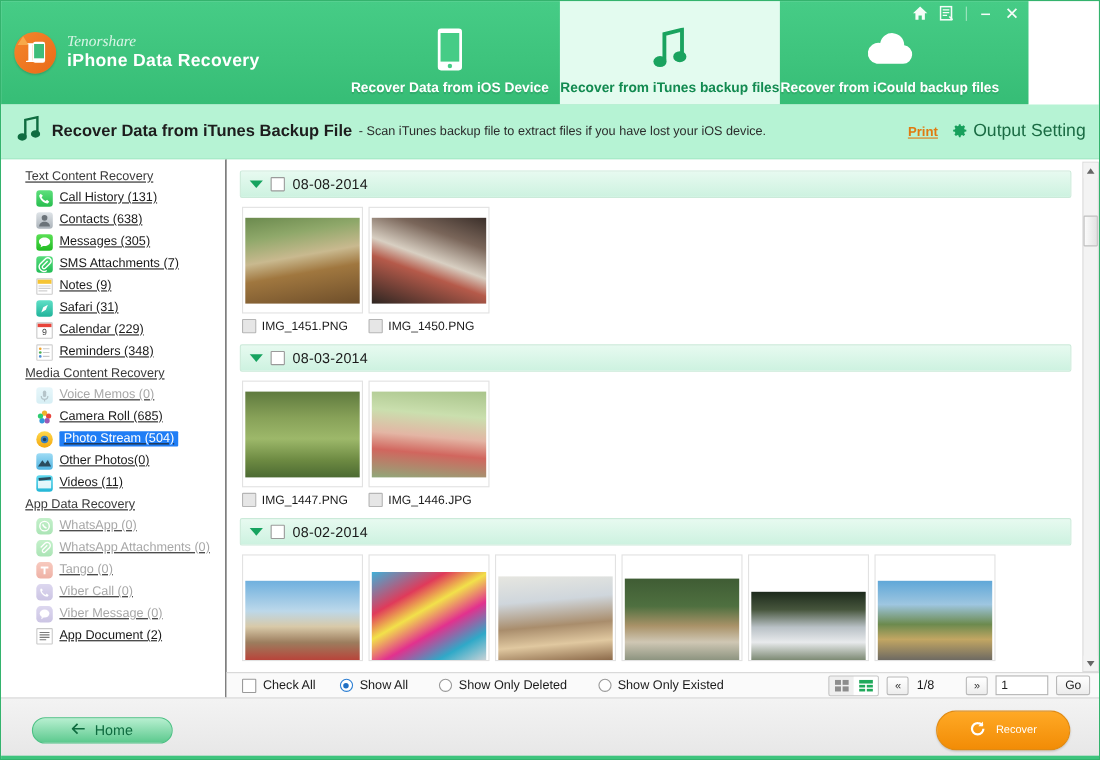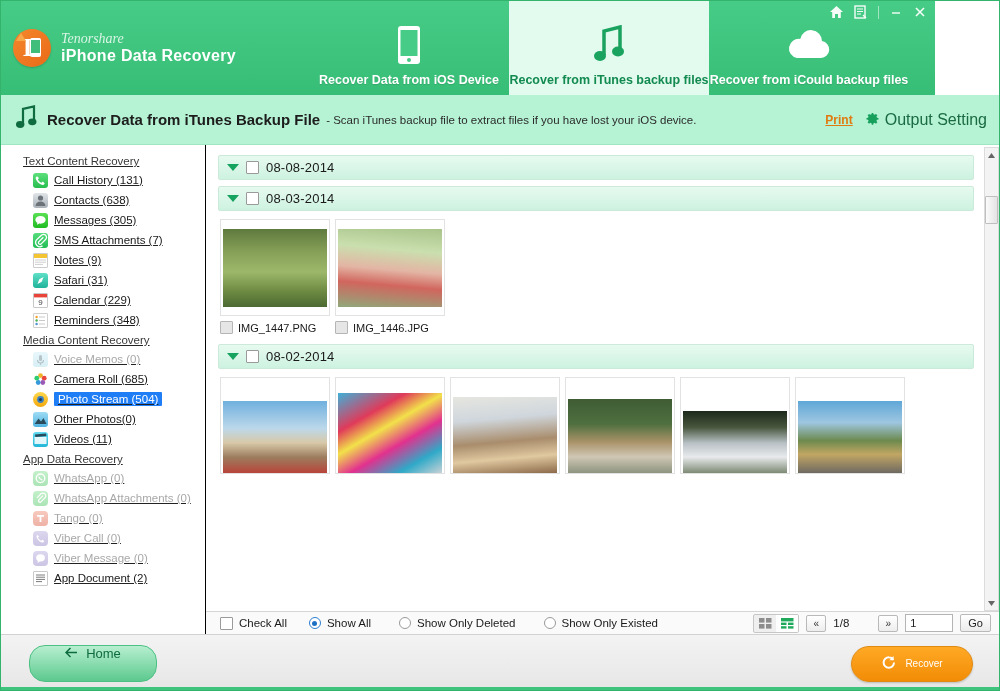--- a/index.html
+++ b/index.html
@@ -154,23 +154,23 @@
   .gobtn { height:18px; padding:0 7px; border:1px solid #b9b9b9; background:linear-gradient(180deg,#fff,#ececec);
     border-radius:2px; font-size:11px; color:#222; cursor:pointer; display:flex;align-items:center;}
 
   
   .footer {
     position:absolute; left:0; top:633px; width:1000px; height:58px;
     background:linear-gradient(180deg,#f3f3f3 0%,#e6e6e6 100%);
     border-top:1px solid #d2d2d2; display:flex; align-items:center; padding:0 28px;
   }
   .homebtn {
-    width:128px;height:37px;border-radius:16px;border:1px solid #4cc184;
+    width:128px;height:24px;border-radius:16px;border:1px solid #4cc184;
     background:linear-gradient(180deg,#b7efd0 0%,#5cc98e 100%);
-    color:#0e6b3f; font-size:13px; display:flex;justify-content:center;gap:8px;cursor:pointer;
+    color:#0e6b3f; font-size:13px; display:flex;align-items:center;justify-content:center;gap:8px;cursor:pointer;
   }
   .recbtn {
     margin-left:auto; width:122px;height:36px;border-radius:18px;border:1px solid #e08a12;
     background:linear-gradient(180deg,#ffa925 0%,#f28c06 100%);
     color:#fff; font-size:10px; display:flex;align-items:center;justify-content:center;gap:8px;cursor:pointer;
     box-shadow:0 1px 2px rgba(0,0,0,.2);
   }
   .greenbar { position:absolute; left:0; bottom:0; width:1000px; height:5px; background:#3ec47d; }
 </style>
 </head>
@@ -450,20 +450,40 @@
 
     <div class="content">
       <div class="scrollwrap">
         <div class="inner">
 
           <div class="datehdr">
             <span class="tri"></span>
             <span class="cbx"></span>
             <span class="datetxt">08-08-2014</span>
           </div>
+          <div class="row">
+            <div class="tile">
+              <div class="thumbbox">
+                  <div class="thumb" style="background-image:linear-gradient(170deg,#6b8a4e 0%,#8fa86a 22%,#c9b98f 45%,#a0773f 62%,#6e4e2a 100%),radial-gradient(circle at 30% 55%,#e8d9bd 18%,transparent 19%);background-blend-mode:normal"></div>
+                </div>
+              <div class="cap">
+                  <span class="cbx grey"></span>
+                  <span class="capname">IMG_1451.PNG</span>
+                </div>
+            </div>
+            <div class="tile">
+              <div class="thumbbox">
+                  <div class="thumb" style="background-image:linear-gradient(200deg,#3b2f2a 0%,#7a665a 25%,#d8cfc2 48%,#b55a4a 62%,#2e2622 100%)"></div>
+                </div>
+              <div class="cap">
+                  <span class="cbx grey"></span>
+                  <span class="capname">IMG_1450.PNG</span>
+                </div>
+            </div>
+          </div>
 
           <div class="datehdr">
             <span class="tri"></span>
             <span class="cbx"></span>
             <span class="datetxt">08-03-2014</span>
           </div>
           <div class="row">
             <div class="tile">
               <div class="thumbbox">
                   <div class="thumb" style="background-image:linear-gradient(180deg,#5f7a3e 0%,#87a158 30%,#9db86a 55%,#6d8a42 80%,#4c6a32 100%)"></div>

